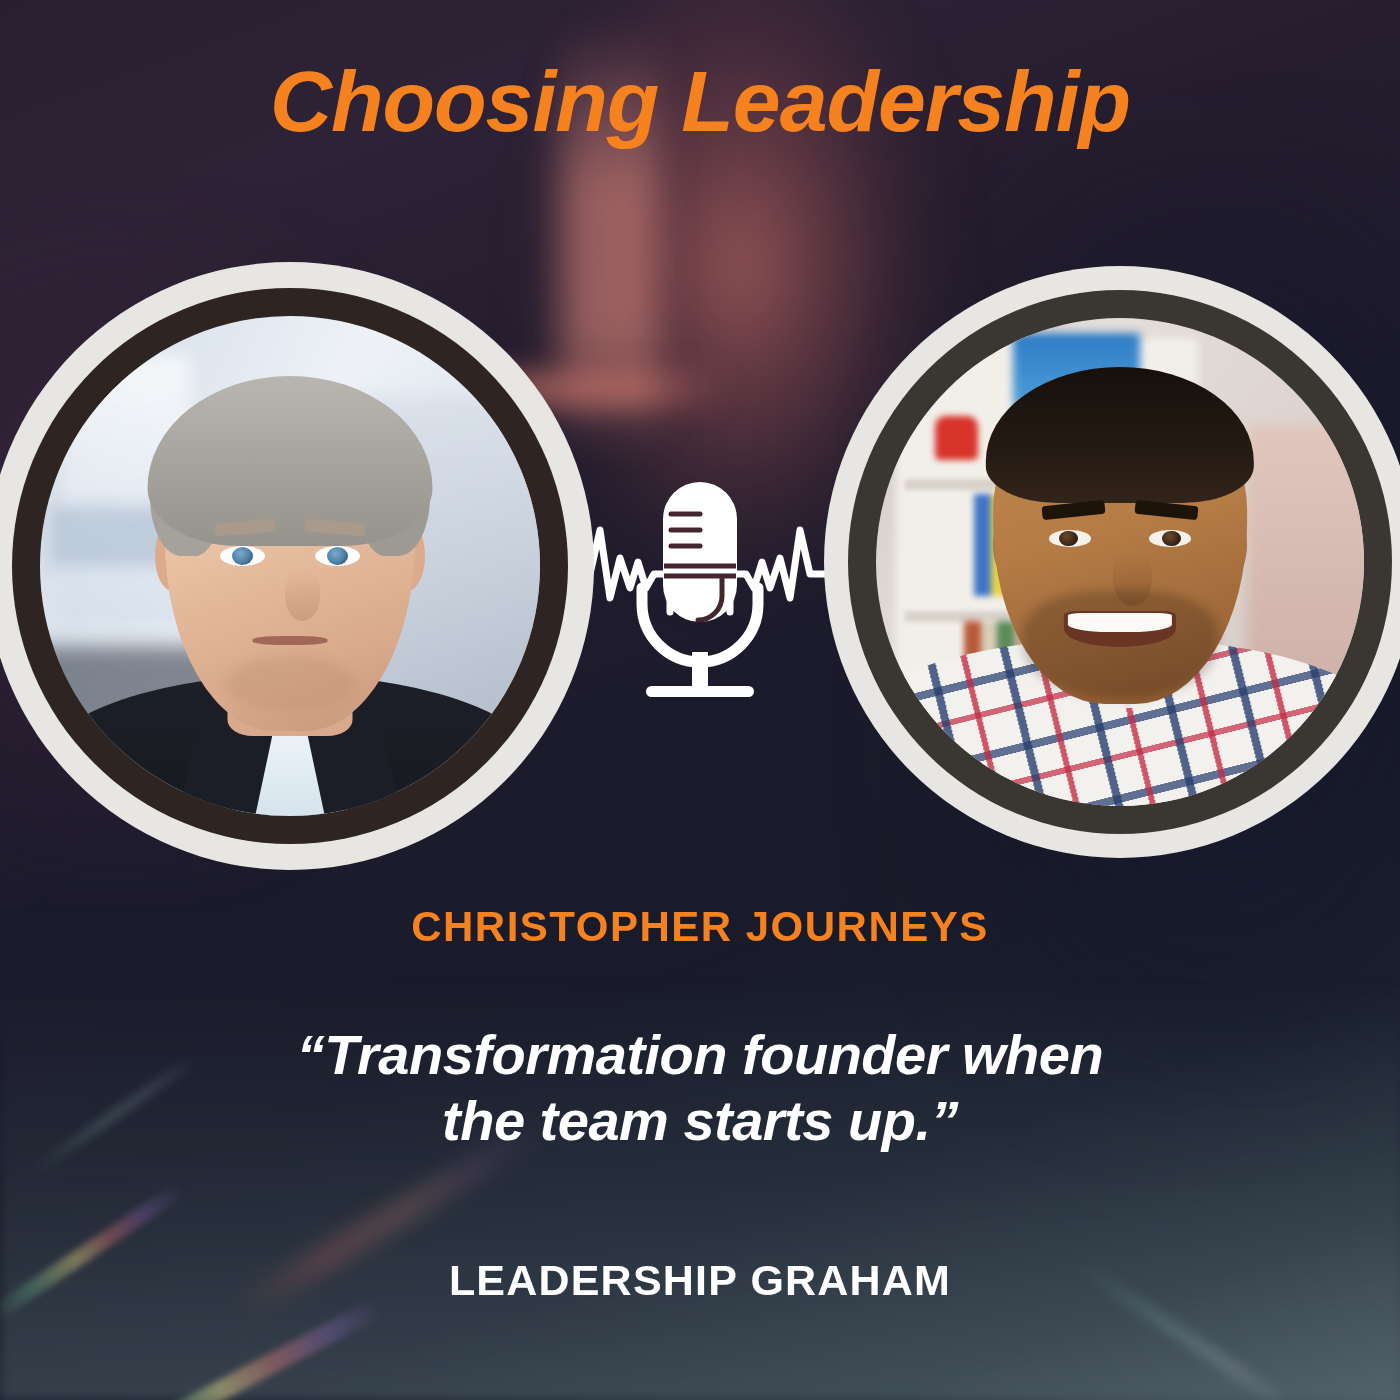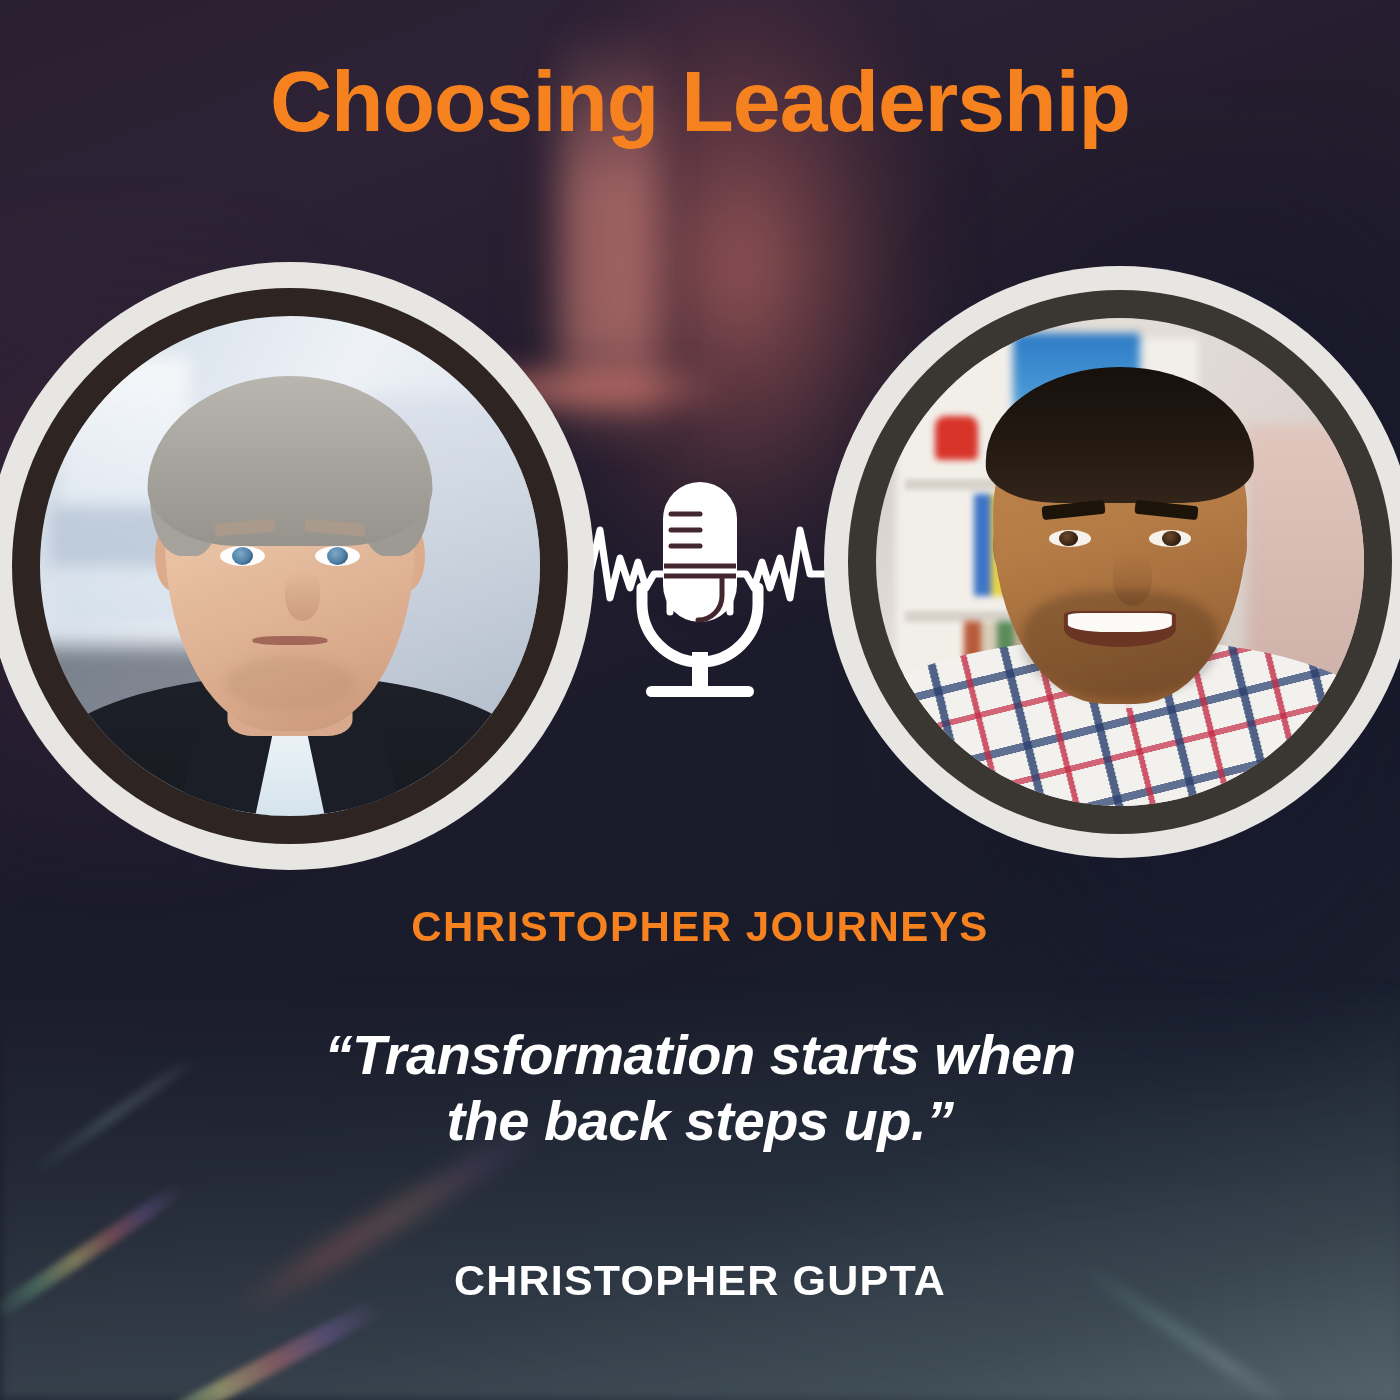--- a/index.html
+++ b/index.html
@@ -182,20 +182,21 @@
     text-align: center;
     z-index: 6;
   }
   .show-title {
     font-size: 86px;
     font-weight: bold;
     color: #F5821F;
     letter-spacing: -1px;
     line-height: 1.0;
     white-space: nowrap;
+    font-style: italic;
   }
   .show-host {
     margin-top: 14px;
     font-size: 40px;
     font-weight: bold;
     font-style: italic;
     color: #ffffff;
     letter-spacing: 1px;
     white-space: pre;
   }
@@ -657,19 +658,19 @@
 
       <rect x="142" y="182" width="16" height="36" fill="#ffffff"></rect>
 
       <rect x="96" y="216" width="108" height="11" rx="5.5" fill="#ffffff"></rect>
     </svg>
   </div>
 
   <div class="section-label">CHRISTOPHER JOURNEYS</div>
 
   <div class="quote">
-    <span class="qline">“Transformation starts when</span>
-    <span class="qline">the back steps up.”</span>
+    <span class="qline">“Transformation founder when</span>
+    <span class="qline">the team starts up.”</span>
   </div>
 
-  <div class="speaker">CHRISTOPHER GUPTA</div>
+  <div class="speaker">LEADERSHIP GRAHAM</div>
 
 </div>
 
 </body></html>

